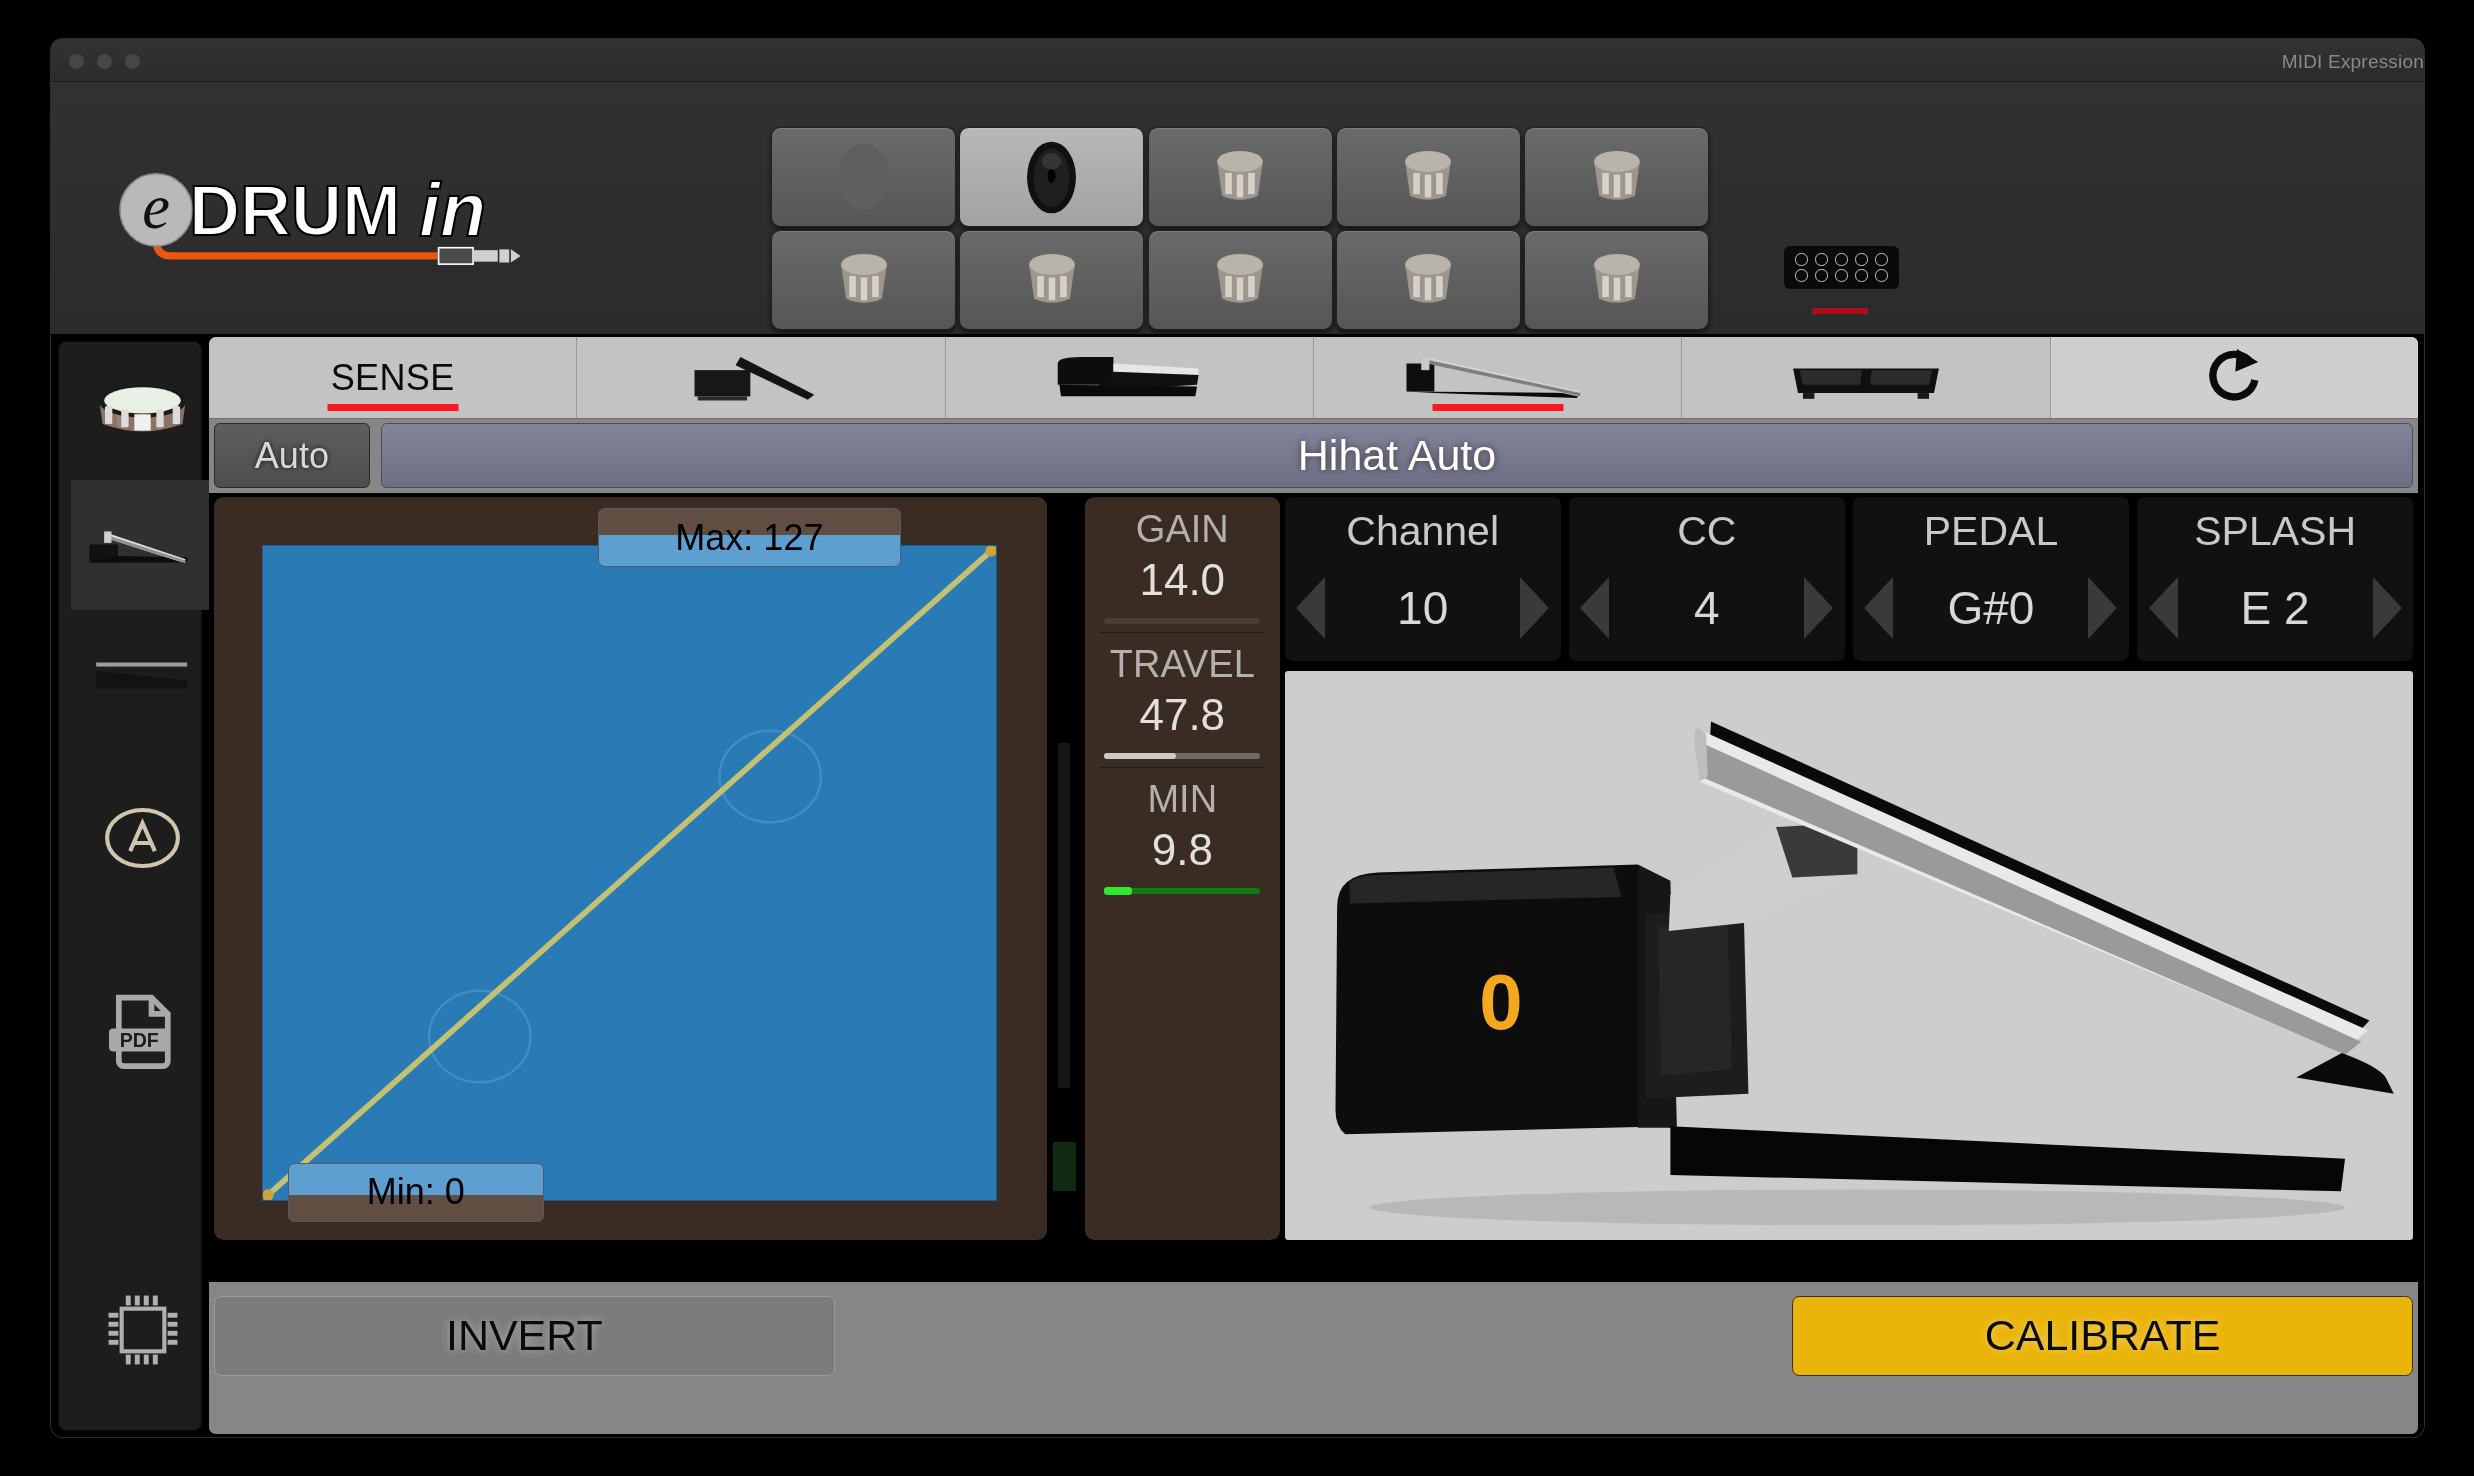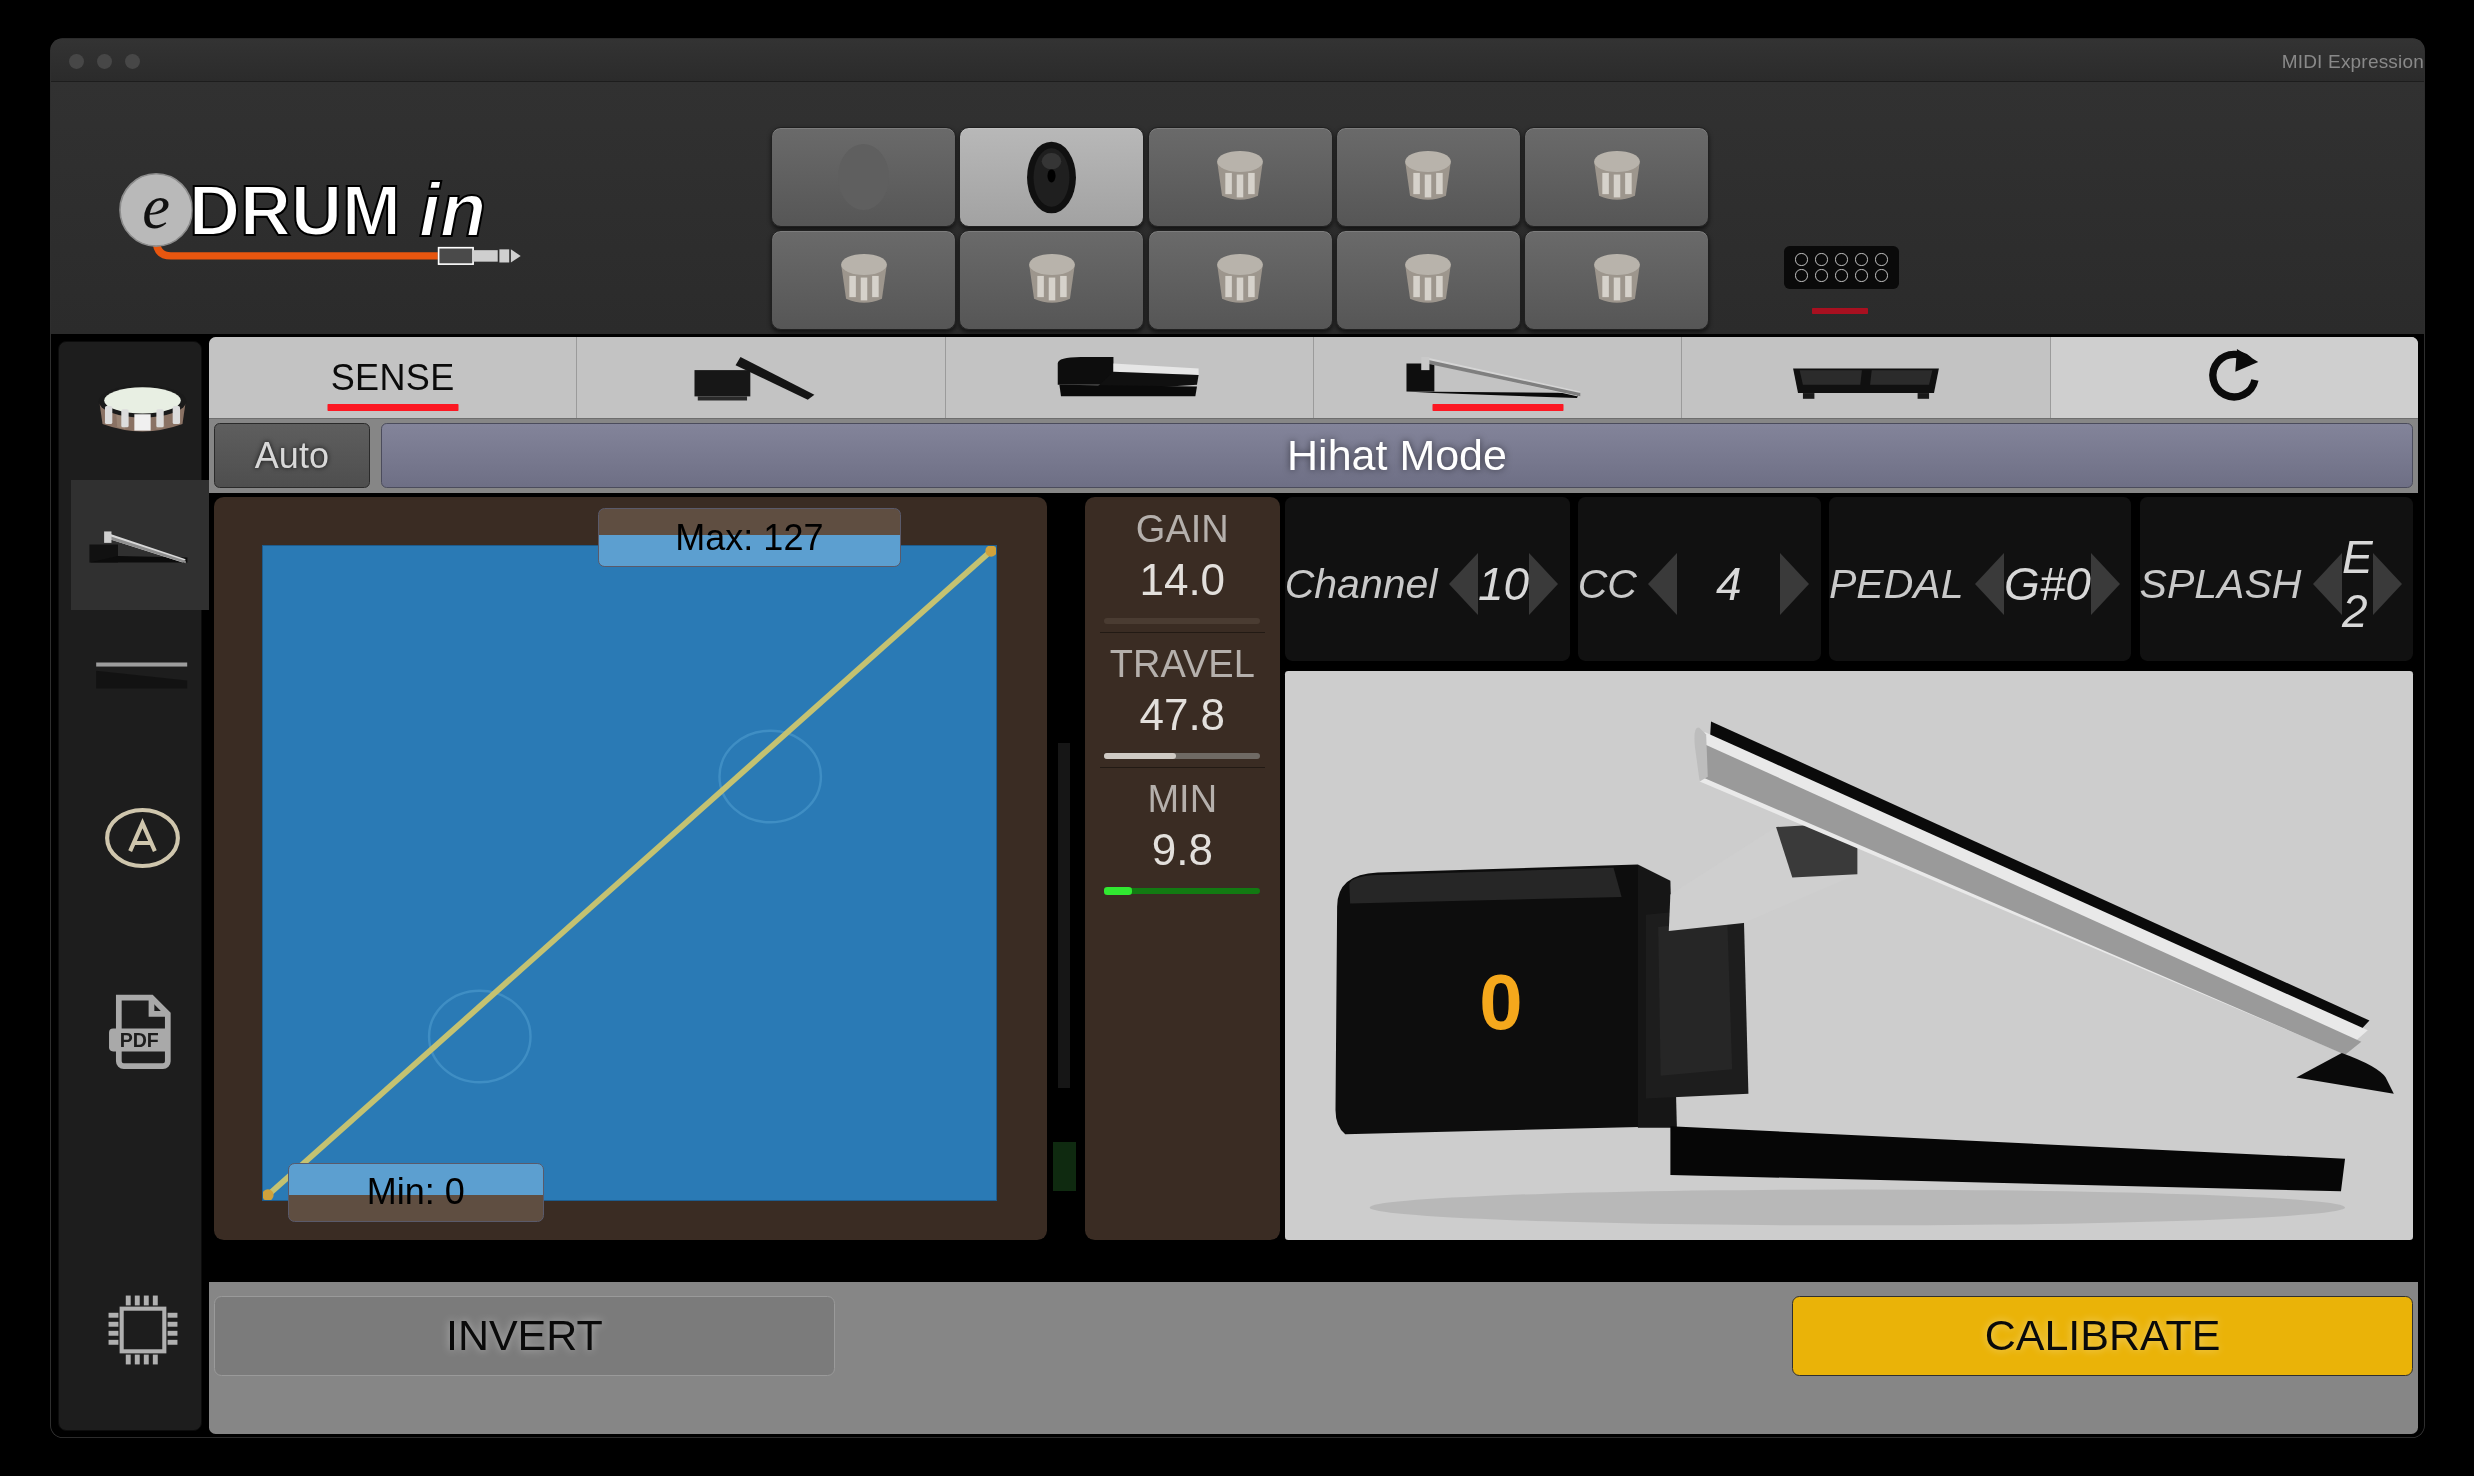--- a/index.html
+++ b/index.html
@@ -229,23 +229,22 @@
   .p-slider .fill { position: absolute; left:0; top:0; bottom:0; border-radius: 3.3px; }
   .p-slider .knob { position: absolute; top: -0.8px; width: 28px; height: 7.4px; border-radius: 3.3px; }
 
   
   #right-side { flex: 1; margin: 3.3px 4.9px 0 4.9px; height: 743px; position: relative; }
 
   
   #steppers { display: flex; gap: 8.2px; height: 164px; }
   .stepper {
     flex: 1; background: #111111; border-radius: 7.4px;
-    position: relative; display: flex; flex-direction: row; align-items: center;
+    position: relative; display: flex; flex-direction: column; align-items: center;
     padding-top: 11.5px;
-    font-style: italic;
   }
   .stepper .s-label { font-size: 41px; color: #c9c9c9; }
   .stepper .s-row {
     flex: 1; width: 100%; display: flex; align-items: center; justify-content: space-between;
     padding: 0 11.5px;
   }
   .arrow-l, .arrow-r { width: 0; height: 0; border-top: 31px solid transparent; border-bottom: 31px solid transparent; }
   .arrow-l { border-right: 29.5px solid #3a3a3a; }
   .arrow-r { border-left: 29.5px solid #3a3a3a; }
   .stepper .s-value { font-size: 46px; color: #d8d8d8; }
@@ -525,21 +524,21 @@
         <div class="tab">
           <svg width="67" height="67" viewBox="0 0 82 82">
             <path d="M62 24 A26 26 0 1 0 66 44" fill="none" stroke="#0b0b0b" stroke-width="9"></path>
             <polygon points="44,6 70,22 42,34" fill="#0b0b0b"></polygon>
           </svg>
         </div>
       </div>
 
       <div id="mode-row">
         <div id="auto-btn">Auto</div>
-        <div id="mode-title">Hihat Mode</div>
+        <div id="mode-title">Hihat Auto</div>
       </div>
 
       <div id="content">
 
         <div id="graph-panel">
           <div id="graph-box">
             <svg id="graph-svg" viewBox="0 0 896 800" preserveAspectRatio="none">
               <ellipse cx="265" cy="600" rx="62" ry="56" fill="none" stroke="#3f8ec4" stroke-width="3"></ellipse>
               <ellipse cx="620" cy="282" rx="62" ry="56" fill="none" stroke="#3f8ec4" stroke-width="3"></ellipse>
               <line x1="6" y1="794" x2="890" y2="6" stroke="#c4c271" stroke-width="7"></line>

